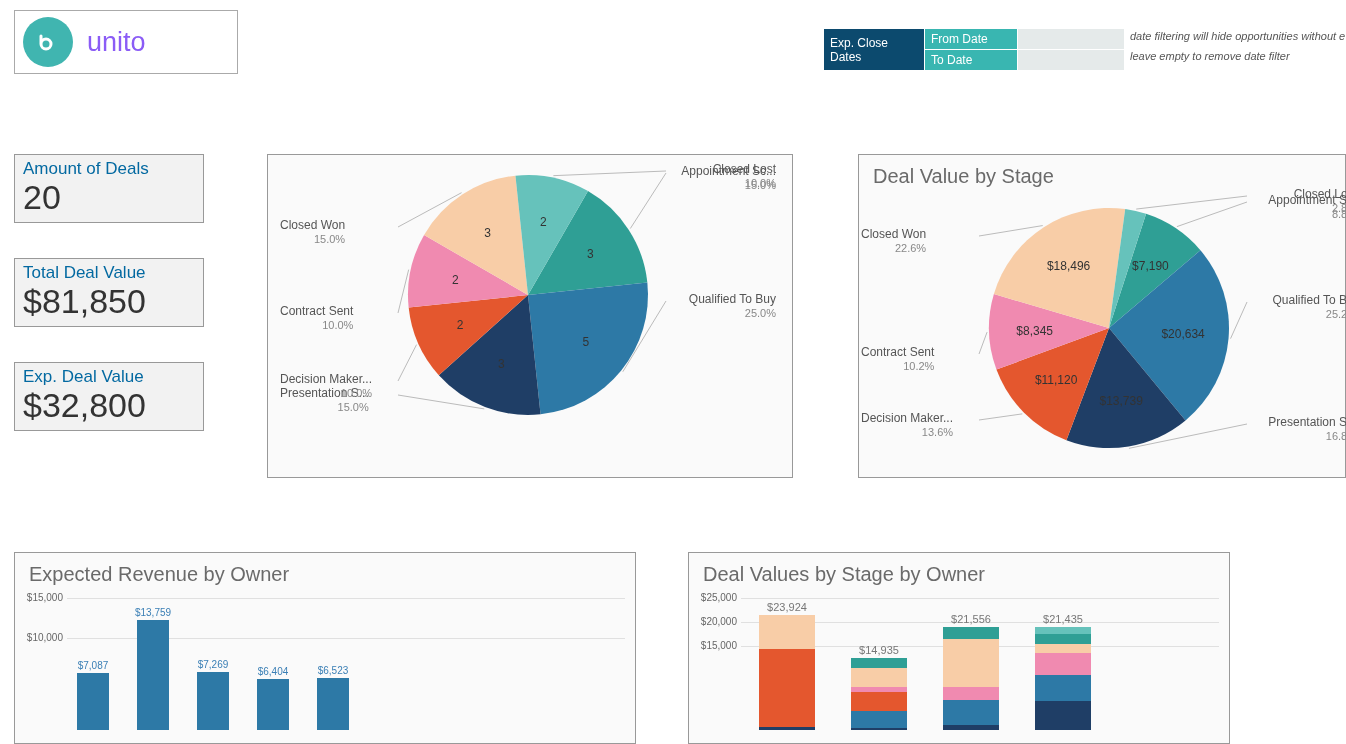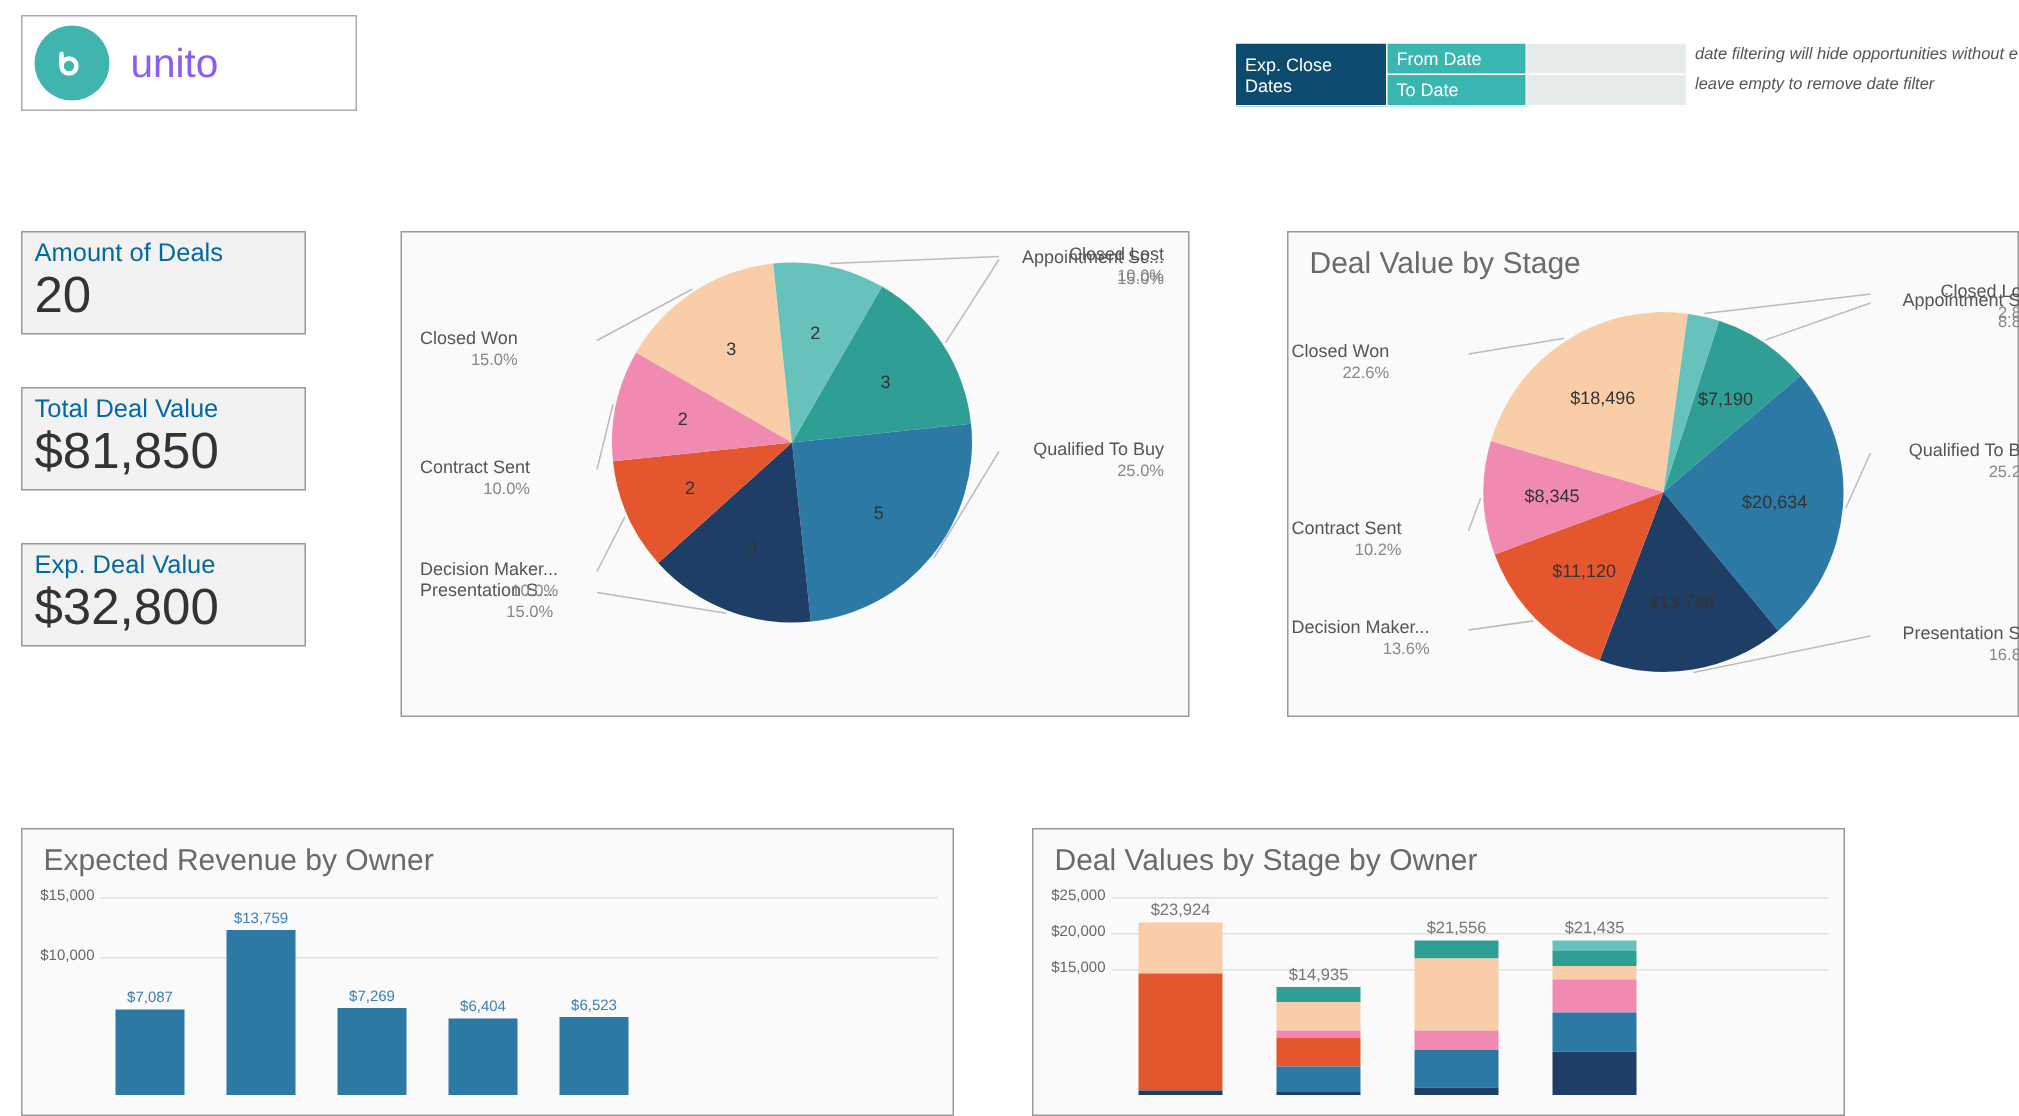--- a/index.html
+++ b/index.html
@@ -33,21 +33,21 @@
   .pie-svg { display: block; margin: 0 auto; }
 
   .pie-label { position: absolute; font-size: 12px; color: #555; line-height: 1.15; text-align: right; }
   .pie-pct  { color: #888; font-size: 11px; }
 
   
   .bar-area { position: relative; padding: 6px 16px 0 42px; height: calc(100% - 44px); }
   .y-tick { position: absolute; left: 6px; font-size: 10px; color: #666; text-align: right; width: 42px; }
   .y-grid { position: absolute; left: 52px; right: 10px; height: 1px; background: #e0e0e0; }
   .bars-row { position: absolute; bottom: 8px; left: 62px; right: 10px; display: flex; gap: 28px; align-items: flex-end; height: 120px; }
-  .bar { width: 46px; background: #2d79a6; position: relative; text-decoration: underline; }
+  .bar { width: 32px; background: #2d79a6; position: relative; text-decoration: underline; }
   .bar-label { position: absolute; bottom: 100%; left: 50%; transform: translateX(-50%); font-size: 10px; color: #3a7fb5; white-space: nowrap; margin-bottom: 2px; }
   .bars2-row { position: absolute; bottom: 8px; left: 70px; right: 10px; display: flex; gap: 36px; align-items: flex-end; height: 120px; }
   .stack { width: 56px; display: flex; flex-direction: column-reverse; position: relative; }
   .stack-label { position: absolute; bottom: 100%; left: 50%; transform: translateX(-50%); font-size: 11px; color: #777; margin-bottom: 2px; }
   .seg { width: 100%; }
 </style>
 </head>
 <body>
 
 <div class="logo-box">

